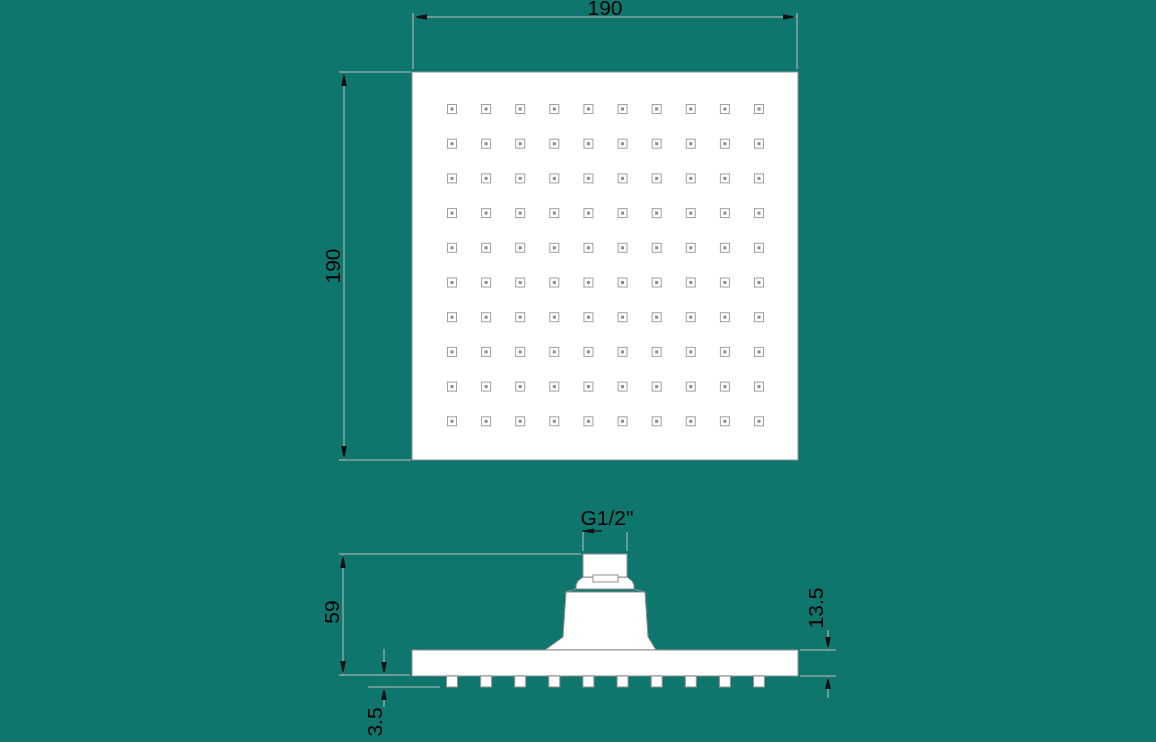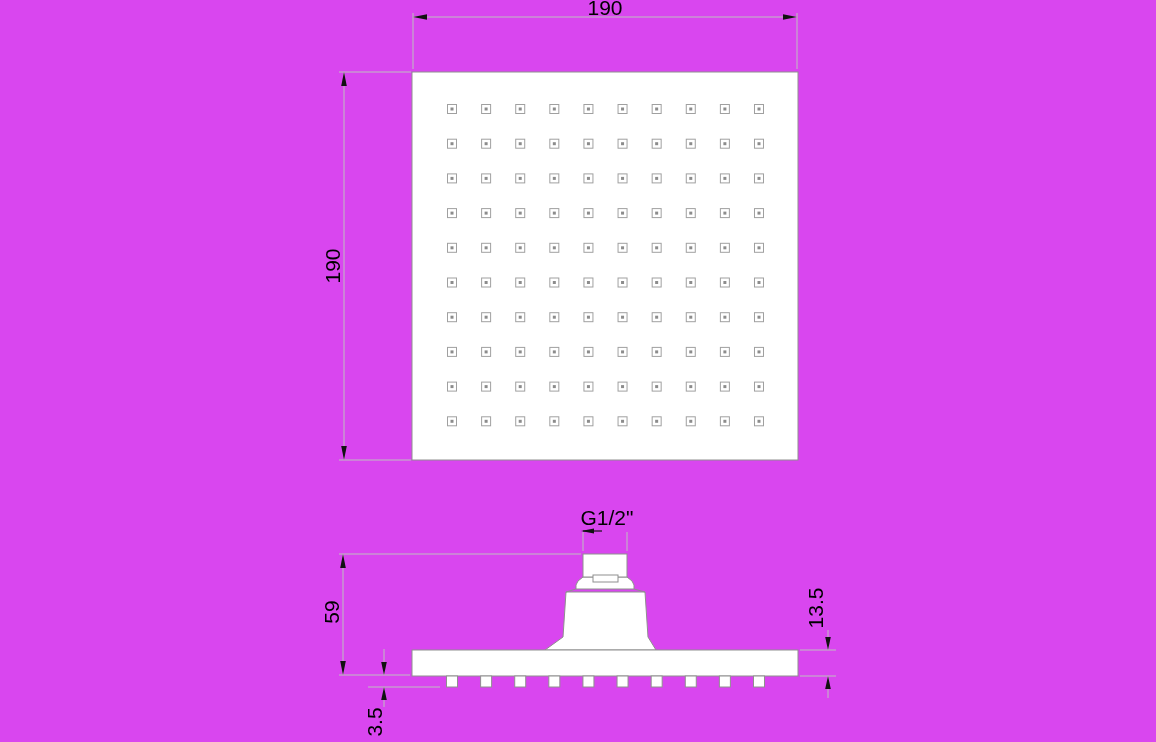--- a/index.html
+++ b/index.html
@@ -7,21 +7,21 @@
     --c-nozzle:#a0a0a0;
     --c-dot:#8c8c8c;
     --c-dim:#bfbfbf;
     --c-arrow:#111111;
     --c-text:#000000;
   }
   html,body{margin:0;padding:0;background:#ffffff;}
   .canvas{
     position:relative;
     width:1156px;height:742px;
-    background:#d946ef;
+    background:#0f766e;
     overflow:hidden;
     font-family:"Liberation Sans", sans-serif;
   }
   svg{position:absolute;left:0;top:0;}
   .obj{stroke:var(--c-obj);stroke-width:1;fill:none;}
   .objf{stroke:var(--c-obj);stroke-width:1;fill:#ffffff;}
   .dim{stroke:var(--c-dim);stroke-width:1;fill:none;}
   .arrow{fill:var(--c-arrow);stroke:none;}
   .leader{stroke:var(--c-arrow);stroke-width:1.2;fill:none;}
   .dimlabel{

